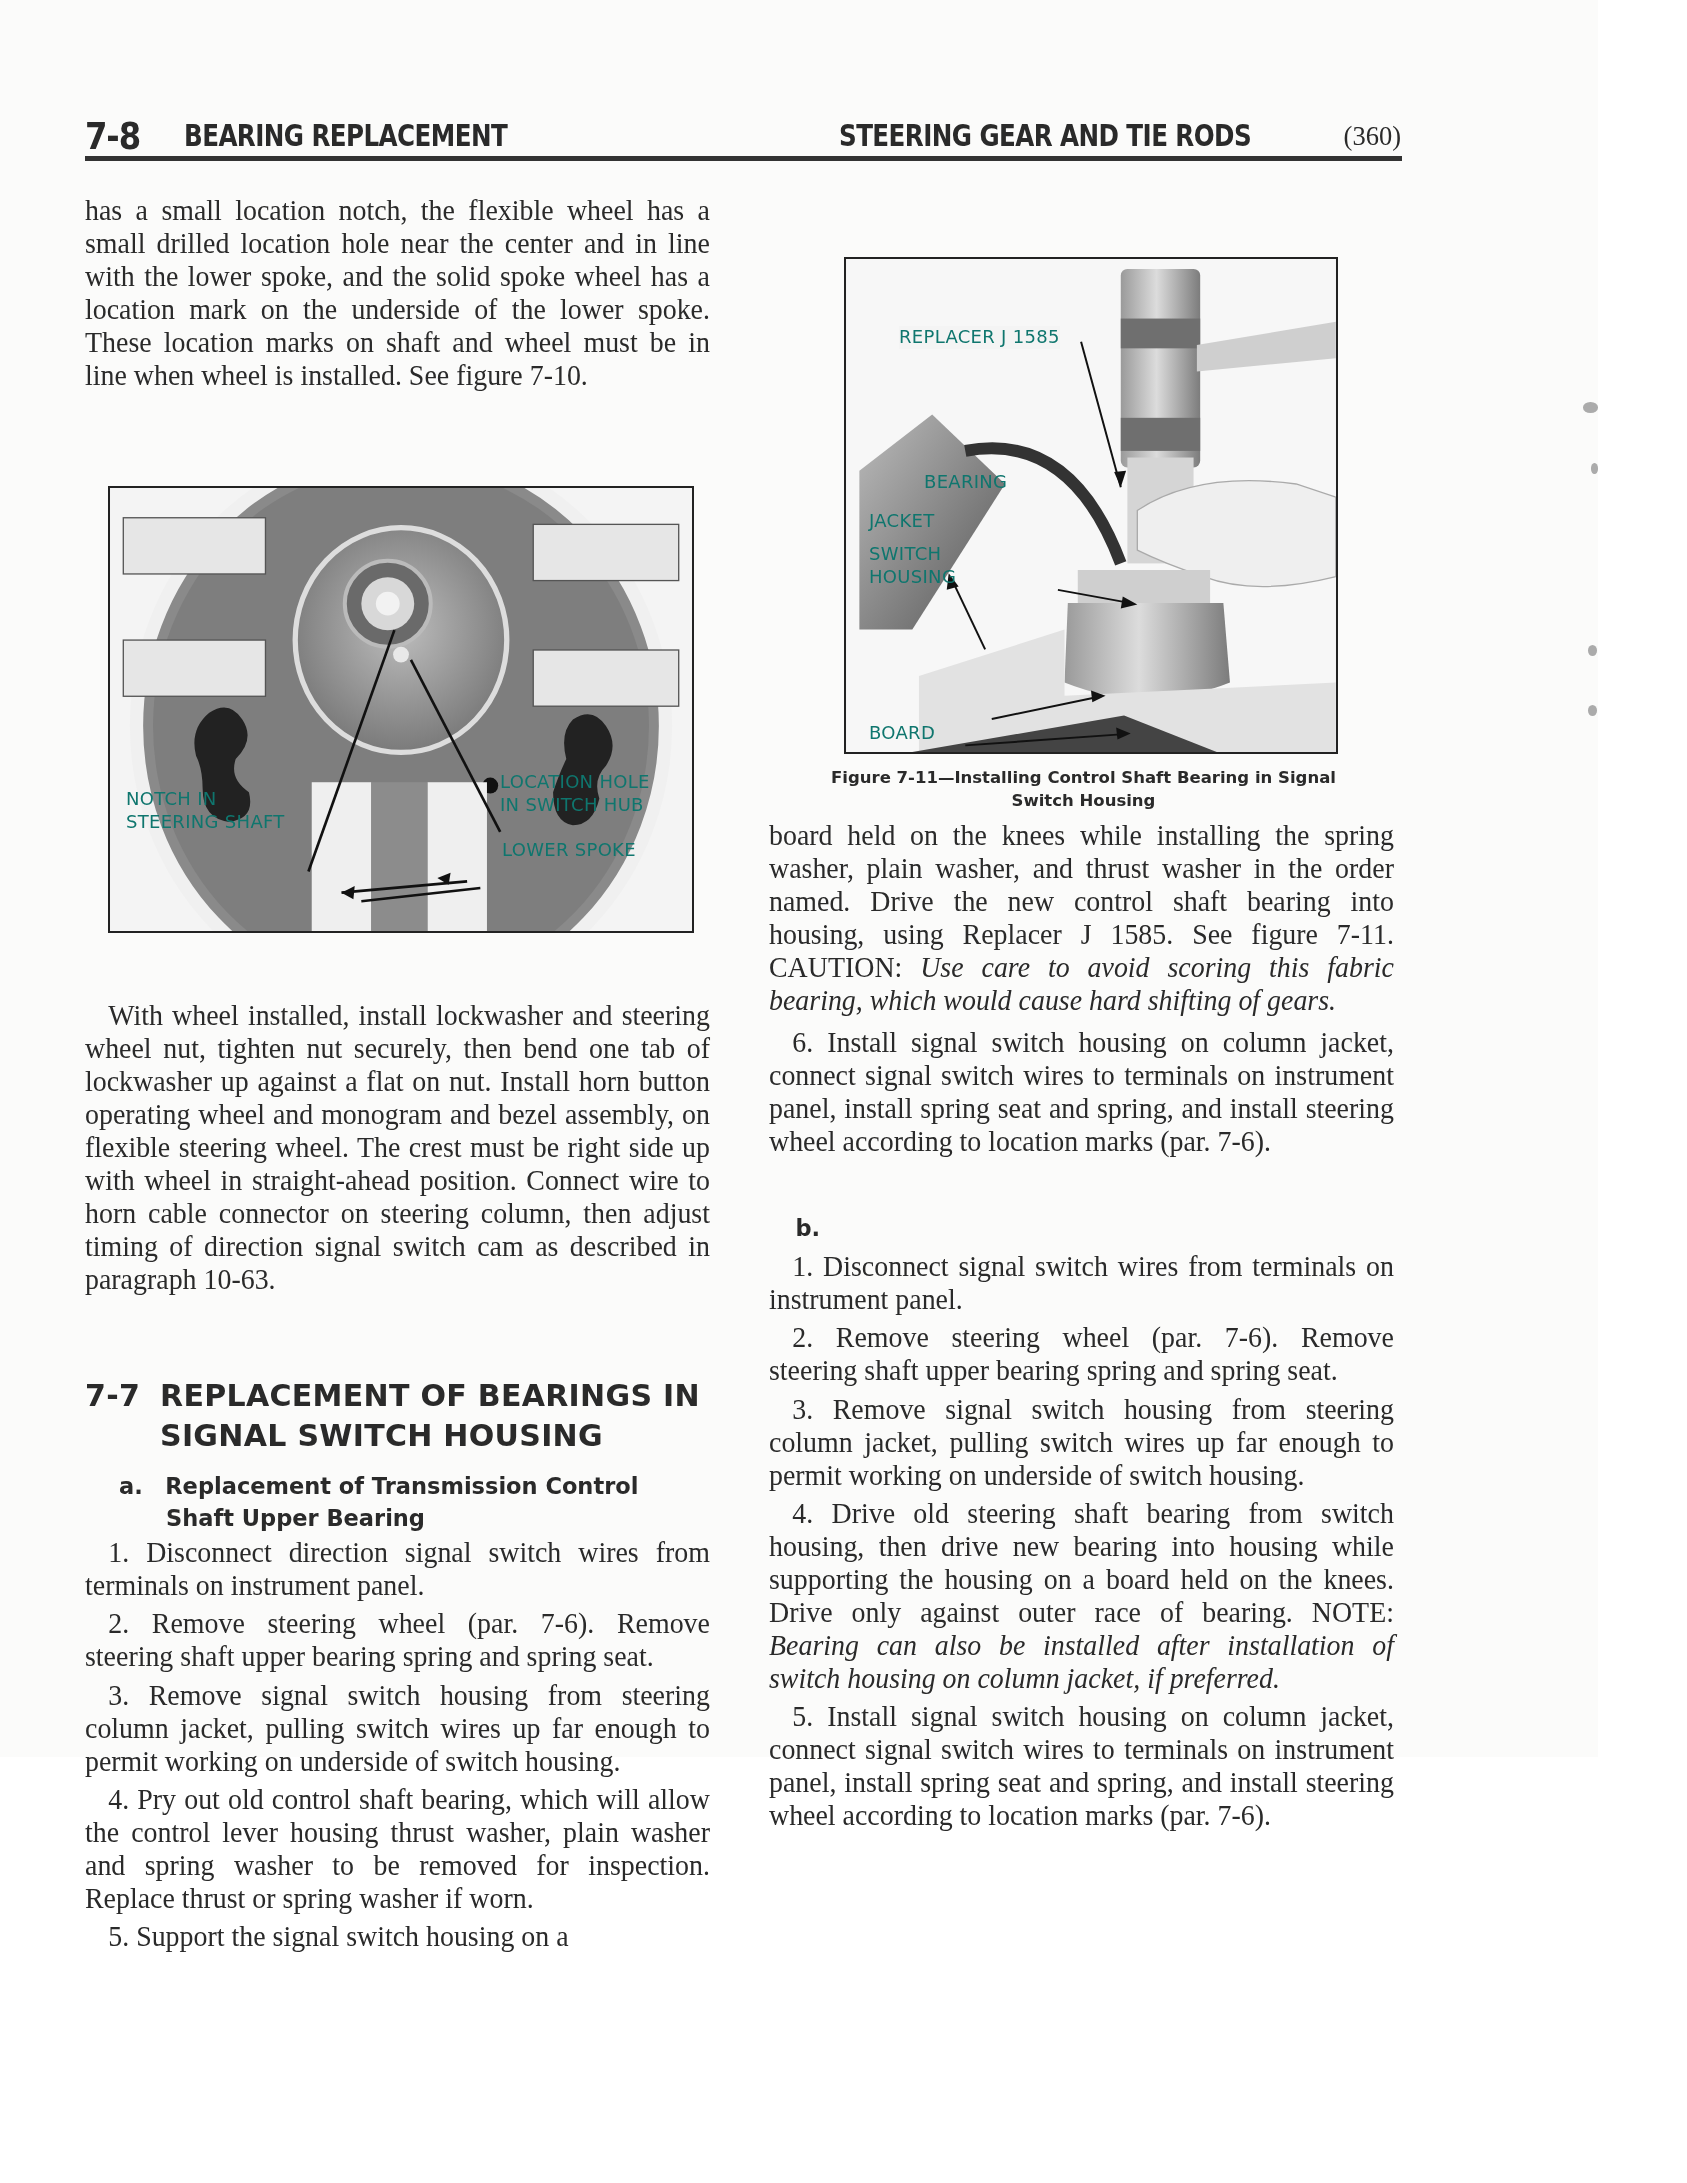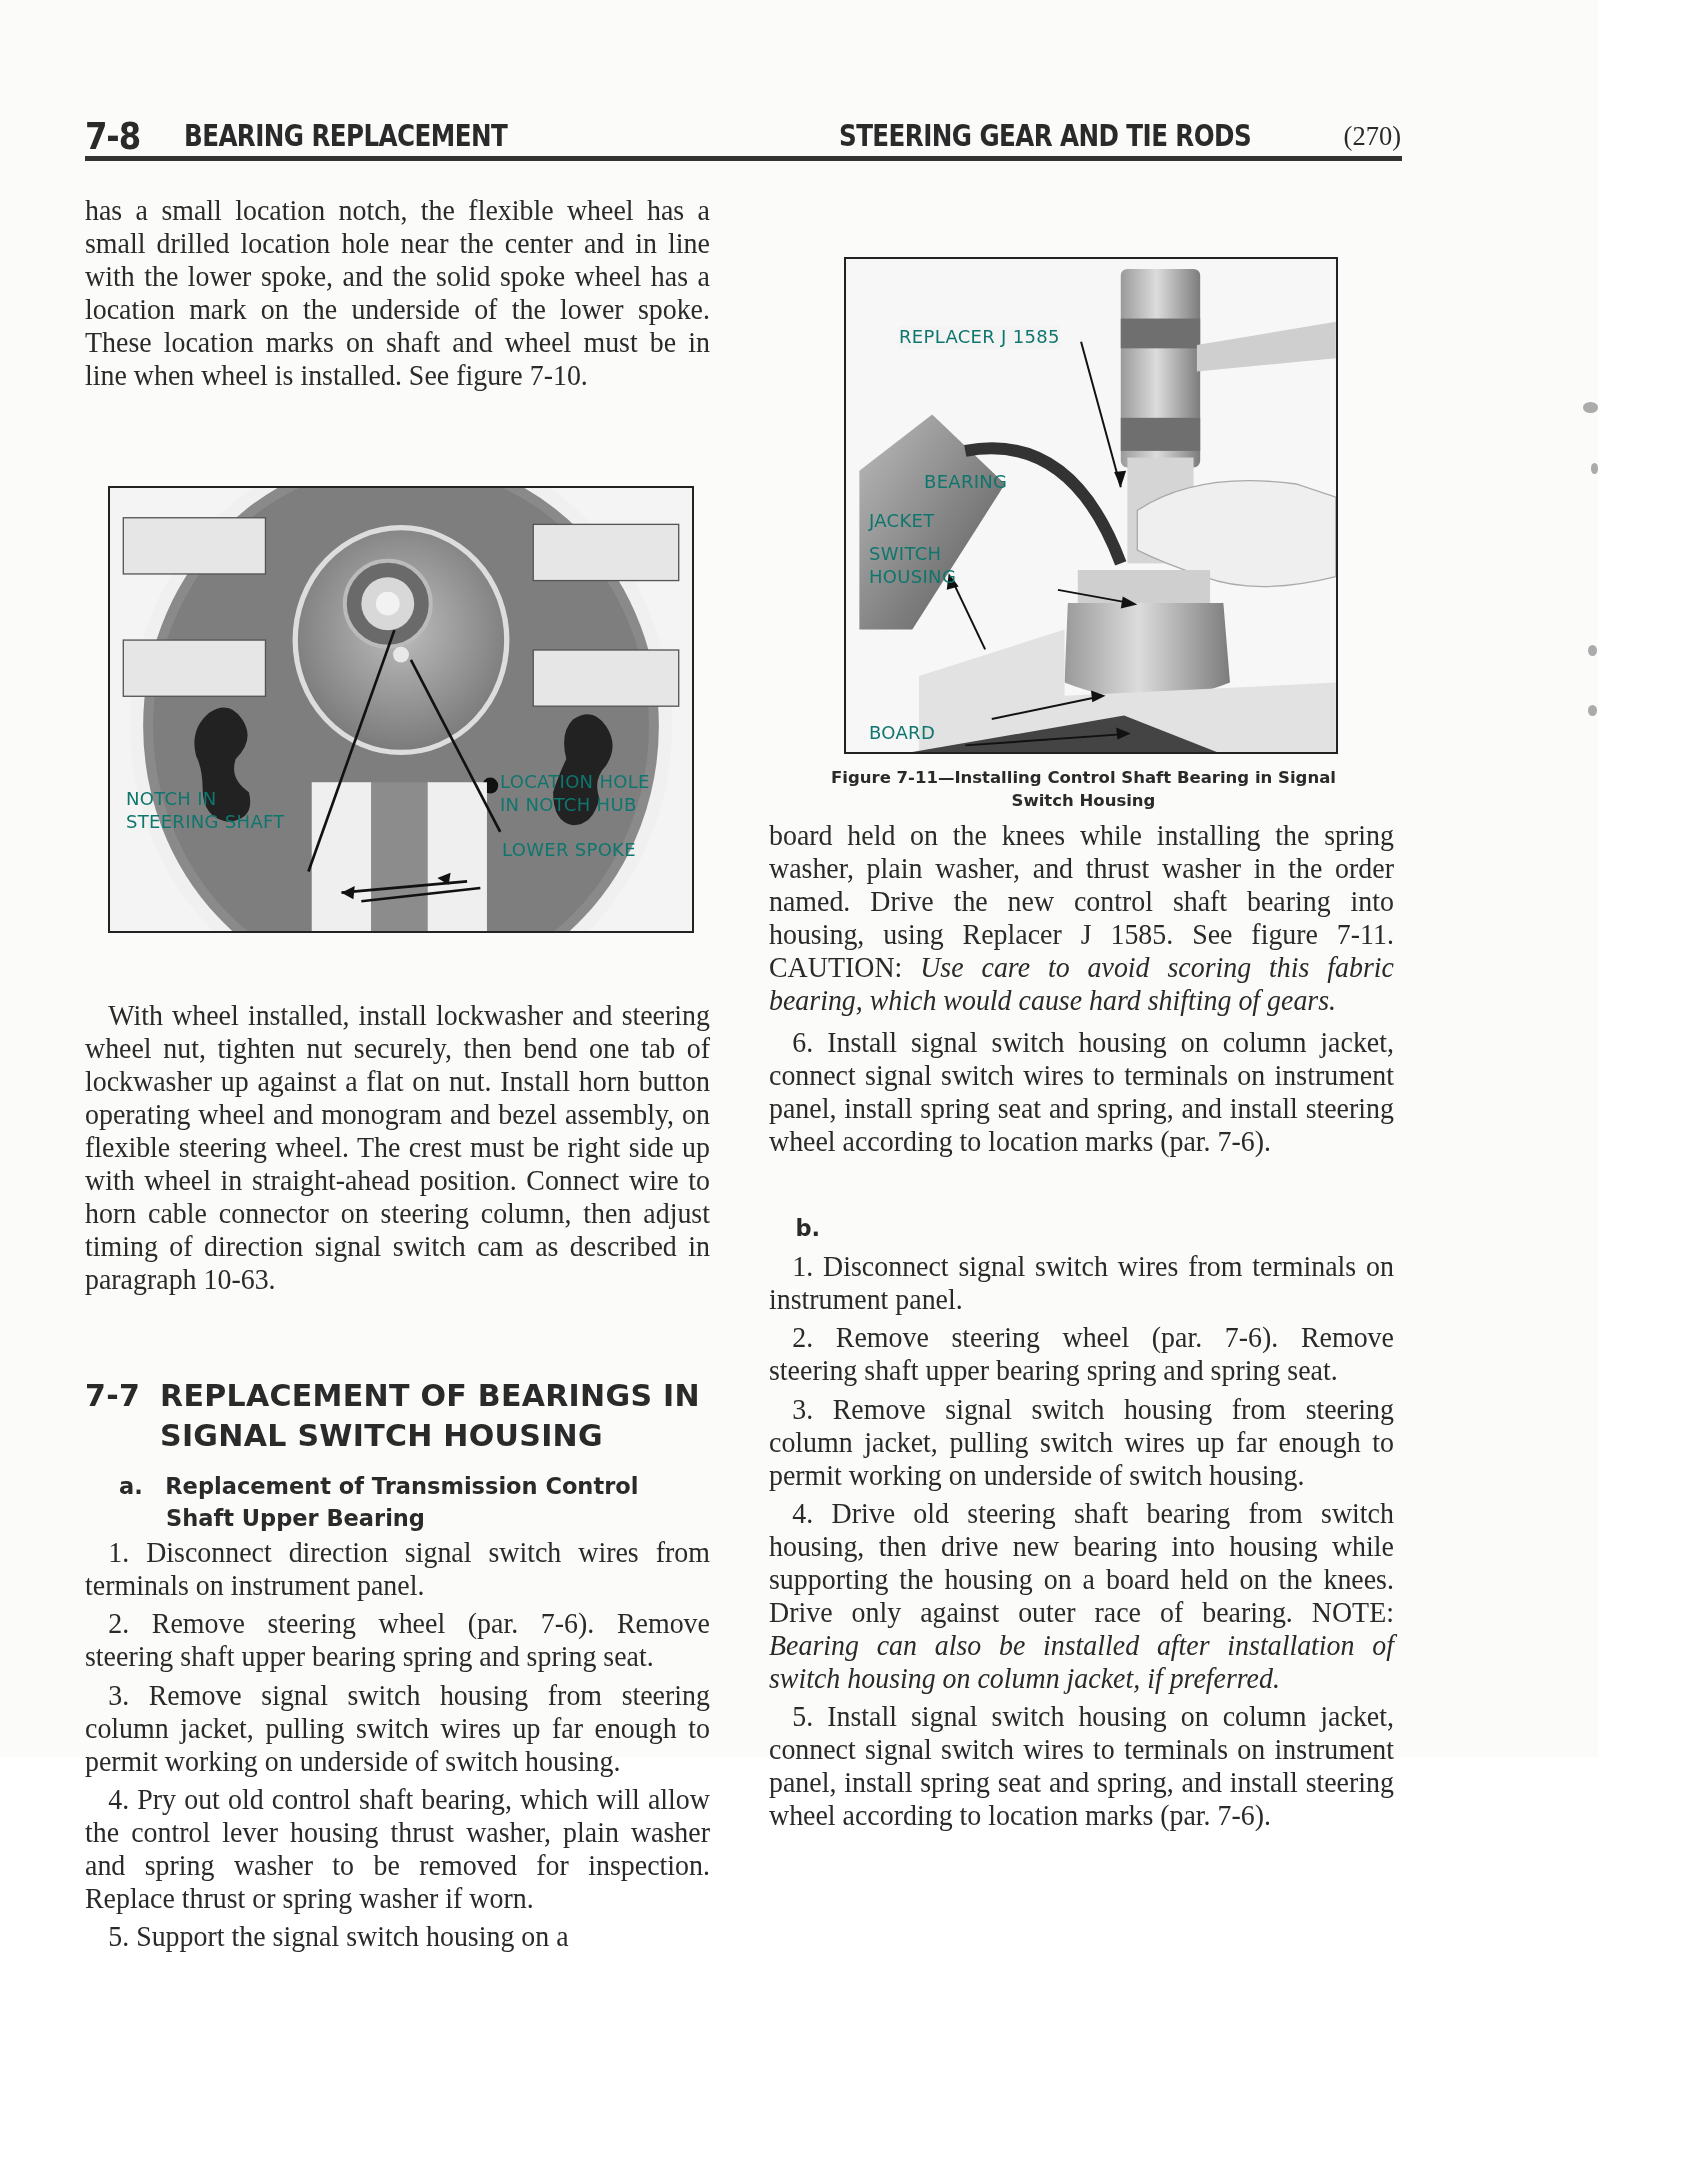--- a/index.html
+++ b/index.html
@@ -56,21 +56,21 @@
 </style>
 </head>
 <body>
 
 <div class="page">
 
   <div class="hdr sans">
     <span class="num">7-8</span>
     <span class="left-title">BEARING REPLACEMENT</span>
     <span class="right-title">STEERING GEAR AND TIE RODS</span>
-    <span class="pg serif">(270)</span>
+    <span class="pg serif">(360)</span>
   </div>
   <div class="hdr-rule"></div>
 
   <div class="col col-left serif" style="top:193px;">
     <p class="body">has a small location notch, the flexible wheel has a small drilled location hole near the center and in line with the lower spoke, and the solid spoke wheel has a location mark on the underside of the lower spoke. These location marks on shaft and wheel must be in line when wheel is installed. See figure 7-10.</p>
   </div>
 
   <div class="figure" style="left:108px; top:486px; width:582px; height:443px;">
     <svg width="582" height="443" viewBox="0 0 880 670">
       <defs>
@@ -103,21 +103,21 @@
       <line x1="560" y1="605" x2="380" y2="625" stroke="#111" stroke-width="4"></line>
       <polygon points="350,612 370,602 368,622" fill="#111"></polygon>
       <polygon points="495,590 515,582 512,600" fill="#111"></polygon>
     </svg>
     <div class="fig-label sans" style="left:16px; top:300px;">
       <div>NOTCH IN</div>
       <div>STEERING SHAFT</div>
     </div>
     <div class="fig-label sans" style="left:390px; top:283px;">
       <div>LOCATION HOLE</div>
-      <div>IN NOTCH HUB</div>
+      <div>IN SWITCH HUB</div>
     </div>
     <div class="fig-label sans" style="left:392px; top:351px;">LOWER SPOKE</div>
   </div>
 
 
   <div class="col col-left serif" style="top:998px;">
     <p class="body indent">With wheel installed, install lockwasher and steering wheel nut, tighten nut securely, then bend one tab of lockwasher up against a flat on nut. Install horn button operating wheel and monogram and bezel assembly, on flexible steering wheel. The crest must be right side up with wheel in straight-ahead position. Connect wire to horn cable connector on steering column, then adjust timing of direction signal switch cam as described in paragraph 10-63.</p>
   </div>
 
   <div class="col col-left sans" style="top:1376px;">

